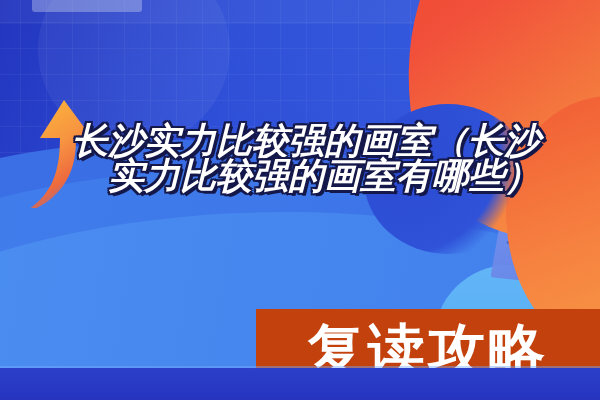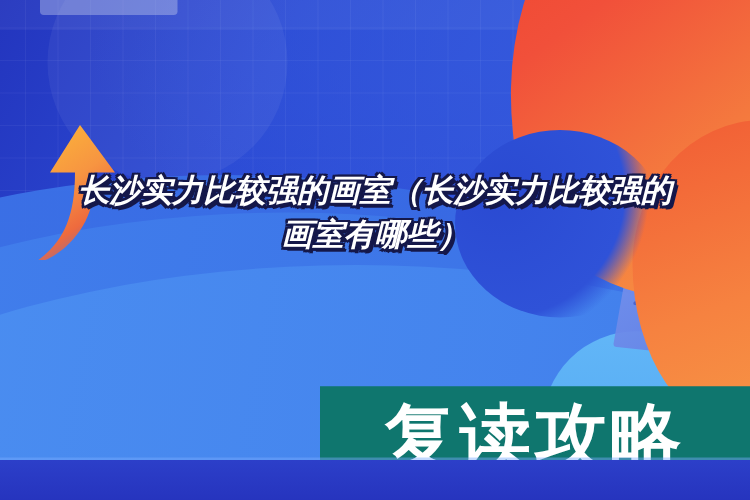--- a/index.html
+++ b/index.html
@@ -155,45 +155,45 @@
   .arrow {
     position: absolute;
     left: 26px; top: 98px;
     width: 78px; height: 110px;
   }
 
   
   .title {
     position: absolute;
     left: 60px;
-    top: 135px;
+    top: 123px;
     width: 480px;
-    text-align: center;
+    text-align: right;
     font-family: "DejaVu Sans", "Liberation Sans", sans-serif;
     font-weight: bold;
     font-style: italic;
-    font-size: 25px;
+    font-size: 36px;
     line-height: 35px;
     letter-spacing: 0px;
     color: #FFFFFF;
     text-shadow:
       2px 0 0 #15184a, -2px 0 0 #15184a, 0 2px 0 #15184a, 0 -2px 0 #15184a,
       2px 2px 0 #15184a, -2px 2px 0 #15184a, 2px -2px 0 #15184a, -2px -2px 0 #15184a,
       3px 3px 0 #15184a;
     white-space: pre-wrap;
   }
 
   
   .banner {
     position: absolute;
     left: 256px;
     top: 309px;
     width: 344px;
     height: 81px;
-    background: #0f766e;
+    background: #c2410c;
     display: flex;
     align-items: center;
     justify-content: center;
   }
   .banner-text {
     font-family: "DejaVu Sans", "Liberation Sans", sans-serif;
     font-weight: bold;
     font-size: 57px;
     line-height: 60px;
     color: #FFFFFF;

